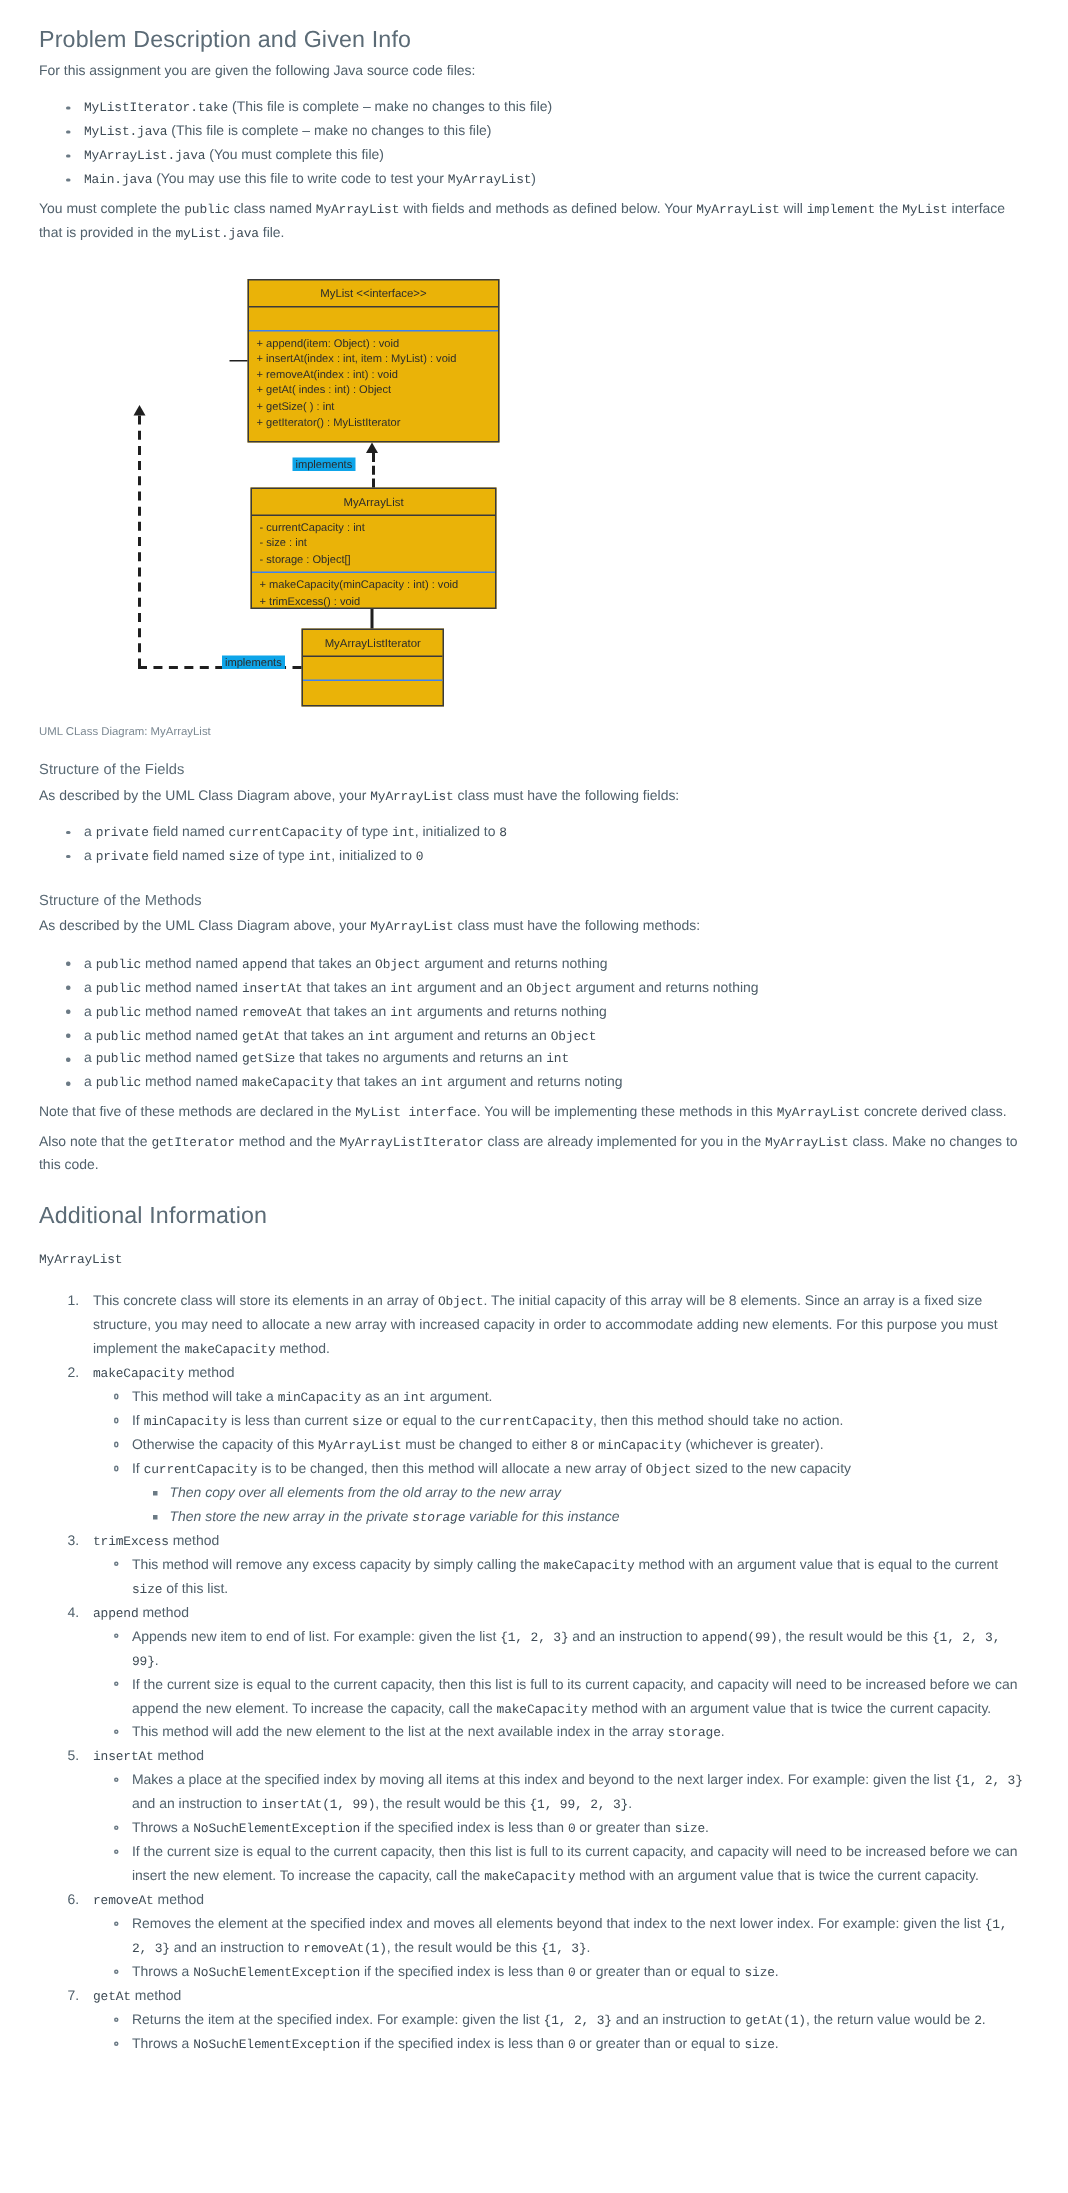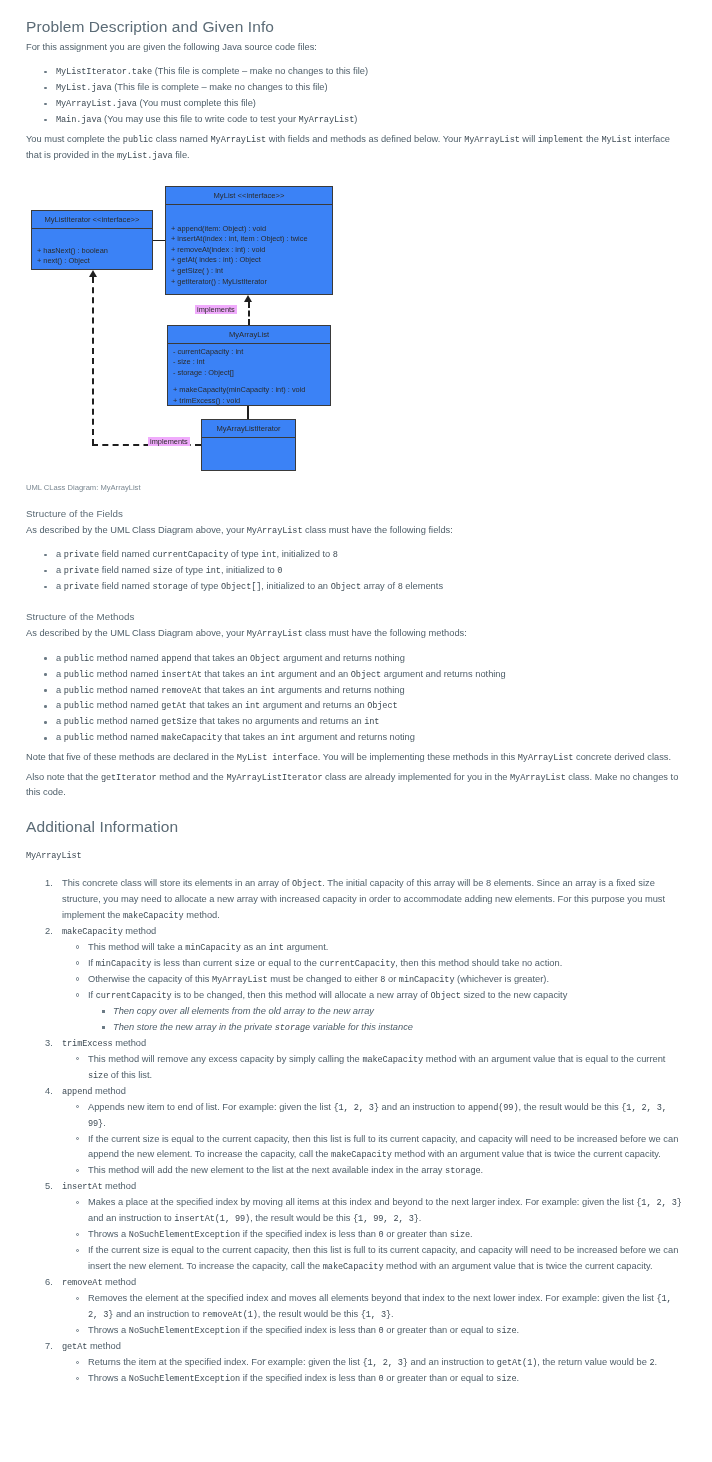--- a/index.html
+++ b/index.html
@@ -75,21 +75,21 @@
     height: 300px;
   }
   .uml-caption {
     font-size: 7.6px;
     color: #7b8892;
     margin: 2px 0 0 0;
   }
   .umlbox {
     position: absolute;
     border: 1px solid #3a3a3a;
-    background: #3b82f6;
+    background: #eab308;
     box-sizing: border-box;
   }
   .umlbox .hdr {
     text-align: center;
     font-size: 7.6px;
     color: #2b2b2b;
     padding: 4px 2px 4px 2px;
     border-bottom: 1px solid #3a3a3a;
     box-sizing: border-box;
   }
@@ -123,21 +123,21 @@
     position: absolute;
     width: 0; height: 0;
     border-left: 4.5px solid transparent;
     border-right: 4.5px solid transparent;
     border-bottom: 7px solid #1f1f1f;
   }
   .uml-label {
     position: absolute;
     font-size: 7.4px;
     color: #2b2b2b;
-    background: #f0abfc;
+    background: #0ea5e9;
     padding: 0 2px;
     white-space: nowrap;
   }
 
   
   ol.steps {
     margin: 12px 0 0 0;
     padding-left: 36px;
     counter-reset: step;
     list-style: none;
@@ -215,35 +215,27 @@
       <li><code class="mono">MyListIterator.take</code> (This file is complete – make no changes to this file)</li>
       <li><code class="mono">MyList.java</code> (This file is complete – make no changes to this file)</li>
       <li><code class="mono">MyArrayList.java</code> (You must complete this file)</li>
       <li><code class="mono">Main.java</code> (You may use this file to write code to test your <code class="mono">MyArrayList</code>)</li>
     </ul>
 
   <p class="para" id="complete-para">You must complete the <code class="mono">public</code> class named <code class="mono">MyArrayList</code> with fields and methods as defined below. Your <code class="mono">MyArrayList</code> will <code class="mono">implement</code> the <code class="mono">MyList</code> interface that is provided in the <code class="mono">myList.java</code> file.</p>
 
   <div class="uml-wrap">
 
-    <div class="umlbox" style="left:5px; top:29px; width:122px; height:60px;">
-      <div class="hdr">MyListIterator &lt;&lt;interface&gt;&gt;</div>
-      <div class="compart" style="height:14px;"></div>
-      <div class="compart">
-        <div>+ hasNext() : boolean</div>
-        <div>+ next() : Object</div>
-      </div>
-    </div>
 
     <div class="umlbox" style="left:139px; top:5px; width:168px; height:109px;">
       <div class="hdr">MyList &lt;&lt;interface&gt;&gt;</div>
       <div class="compart" style="height:16px;"></div>
       <div class="compart">
         <div>+ append(item: Object) : void</div>
-        <div>+ insertAt(index : int, item : Object) : twice</div>
+        <div>+ insertAt(index : int, item : MyList) : void</div>
         <div>+ removeAt(index : int) : void</div>
         <div>+ getAt( indes : int) : Object</div>
         <div>+ getSize( ) : int</div>
         <div>+ getIterator() : MyListIterator</div>
       </div>
     </div>
 
     <div class="uml-edge" style="left:127px; top:59px; width:12px; height:1.4px;"></div>
 
     <div class="umlbox" style="left:141px; top:144px; width:164px; height:81px;">
@@ -279,21 +271,20 @@
   </div>
 
   <div class="uml-caption">UML CLass Diagram: MyArrayList</div>
 
   <div style="height:16px;"></div>
   <h2 class="sub-title">Structure of the Fields</h2>
   <p class="para" id="fields-lead">As described by the UML Class Diagram above, your <code class="mono">MyArrayList</code> class must have the following fields:</p>
   <ul class="bullets" id="fields-list">
       <li>a <code class="mono">private</code> field named <code class="mono">currentCapacity</code> of type <code class="mono">int</code>, initialized to <code class="mono">8</code></li>
       <li>a <code class="mono">private</code> field named <code class="mono">size</code> of type <code class="mono">int</code>, initialized to <code class="mono">0</code></li>
-      <li>a <code class="mono">private</code> field named <code class="mono">storage</code> of type <code class="mono">Object[]</code>, initialized to an <code class="mono">Object</code> array of <code class="mono">8</code> elements</li>
     </ul>
 
   <div style="height:16px;"></div>
   <h2 class="sub-title">Structure of the Methods</h2>
   <p class="para" id="methods-lead">As described by the UML Class Diagram above, your <code class="mono">MyArrayList</code> class must have the following methods:</p>
   <ul class="bullets" id="methods-list">
       <li>a <code class="mono">public</code> method named <code class="mono">append</code> that takes an <code class="mono">Object</code> argument and returns nothing</li>
       <li>a <code class="mono">public</code> method named <code class="mono">insertAt</code> that takes an <code class="mono">int</code> argument and an <code class="mono">Object</code> argument and returns nothing</li>
       <li>a <code class="mono">public</code> method named <code class="mono">removeAt</code> that takes an <code class="mono">int</code> arguments and returns nothing</li>
       <li>a <code class="mono">public</code> method named <code class="mono">getAt</code> that takes an <code class="mono">int</code> argument and returns an <code class="mono">Object</code></li>

